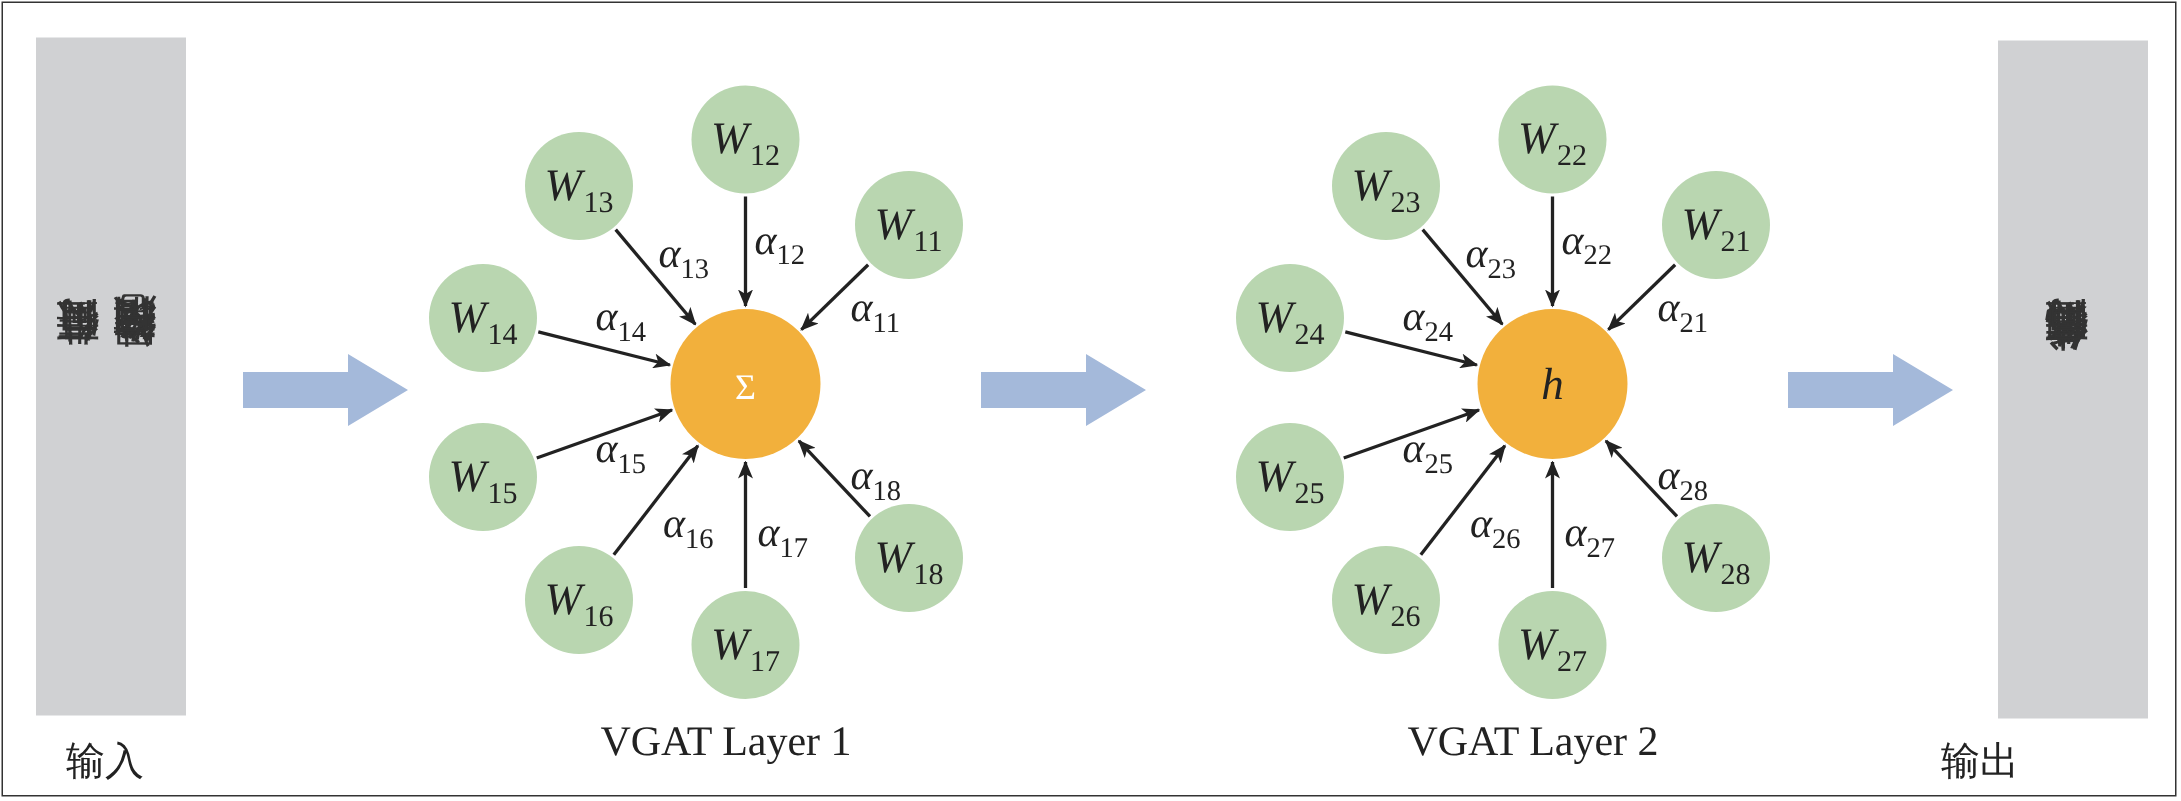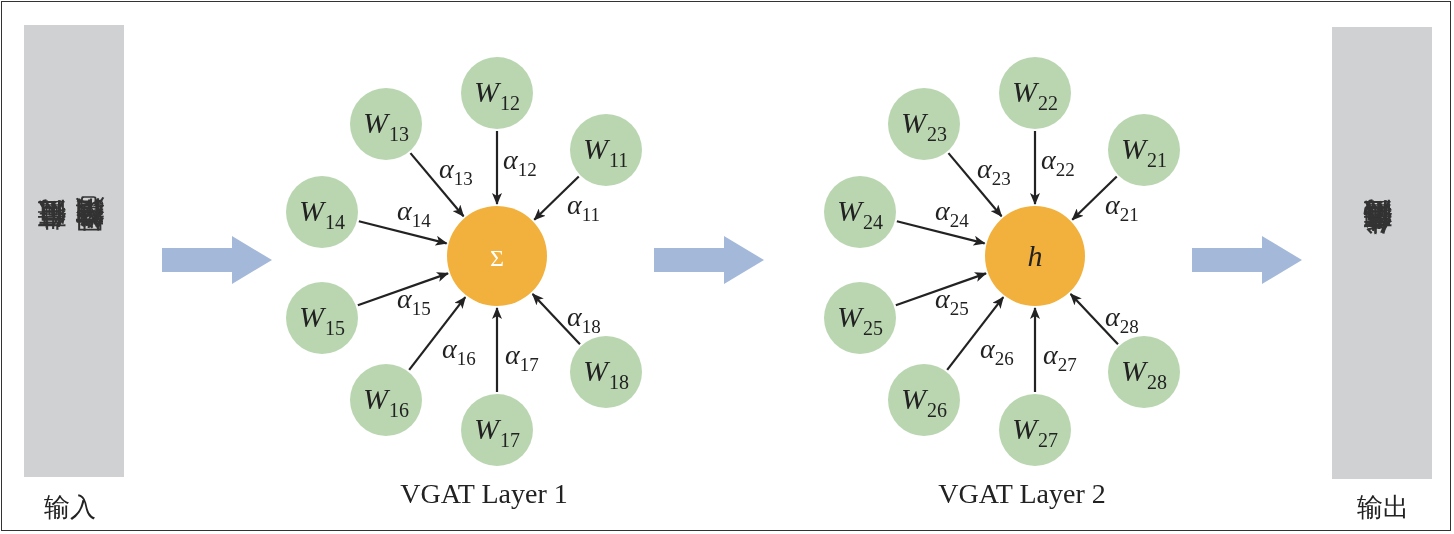--- a/index.html
+++ b/index.html
@@ -24,21 +24,21 @@
   <div class="vtext" style="left:8px;top:0;height:452px;display:flex;align-items:center;justify-content:center;flex-direction:column;">
     <span>节点特征向量</span>
     <span>社交网络结构信息</span>
   </div>
 </div>
 <div class="cap" style="left:44px;top:490px;font-family:Liberation Mono, monospace;">输入</div>
 
 <div class="panel" style="left:1332px;top:27px;width:100px;height:452px;">
   <div class="vtext" style="left:26px;top:0;height:452px;display:flex;align-items:center;justify-content:center;">优化后的节点特征向量</div>
 </div>
-<div class="cap" style="left:1357px;top:490px;font-family:Liberation Mono, monospace;">输出</div>
+<div class="cap" style="left:1294px;top:490px;font-family:Liberation Mono, monospace;">输出</div>
 
 <svg id="diagram" width="1454" height="534" viewBox="0 0 1454 534">
   <defs>
     <marker id="ah" viewBox="0 0 12 10" refX="11" refY="5" markerWidth="12" markerHeight="10" markerUnits="userSpaceOnUse" orient="auto">
       <path d="M0,0 L12,5 L0,10 L3,5 Z" fill="#222"></path>
     </marker>
   </defs>
   <g id="flow-arrows">
       <path d="M162,248 L232,248 L232,236 L272,260 L232,284 L232,272 L162,272 Z" fill="#a4b9da"></path>
       <path d="M654,248 L724,248 L724,236 L764,260 L724,284 L724,272 L654,272 Z" fill="#a4b9da"></path>

